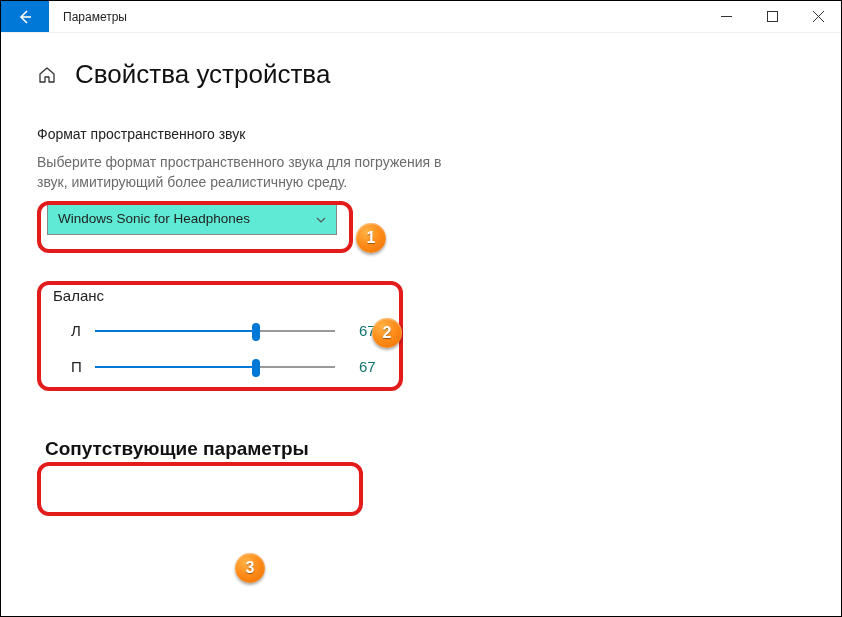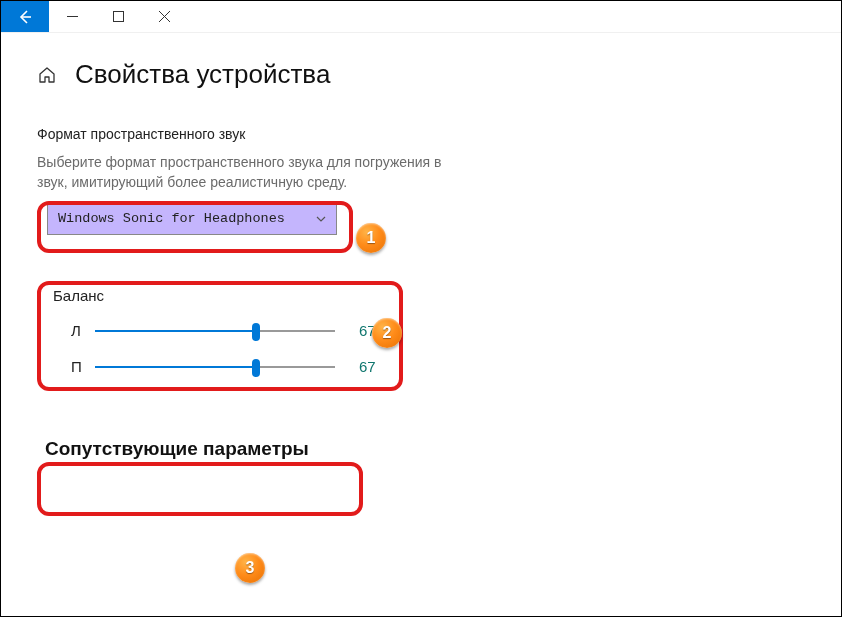--- a/index.html
+++ b/index.html
@@ -86,29 +86,28 @@
   }
   .dropdown-wrap {
     position: relative;
     width: 312px;
     margin-bottom: 46px;
   }
   .dropdown {
     width: 290px;
     height: 32px;
     border: 1px solid #888;
-    background: #c4b5fd;
+    background: #5eead4;
     display: flex;
     align-items: center;
     justify-content: space-between;
     padding: 0 10px;
     font-size: 13.5px;
     color: #222;
     margin: 6px 0 2px 10px;
-    font-family: Liberation Mono, monospace;
   }
   .dropdown .chev { font-size: 11px; color: #555; }
   .highlight {
     position: absolute;
     border: 4px solid #e21b1b;
     border-radius: 12px;
     pointer-events: none;
   }
   .hl1 { left: 0; top: -2px; width: 316px; height: 52px; }
   .hl2 { left: 0; top: 0; width: 366px; height: 110px; }
@@ -209,20 +208,21 @@
 </head>
 <body>
 
 <div class="titlebar">
   <div class="back-btn">
     <svg width="16" height="16" viewBox="0 0 16 16">
       <path d="M10 2 L4 8 L10 14" stroke="#fff" stroke-width="1.6" fill="none"></path>
       <path d="M4 8 H14" stroke="#fff" stroke-width="1.6"></path>
     </svg>
   </div>
+  <div class="title">Параметры</div>
   <div class="win-controls">
     <div class="win-btn">
       <svg width="11" height="11" viewBox="0 0 11 11">
           <path d="M0 5.5 H11" stroke="#333" stroke-width="1"></path>
         </svg>
     </div>
     <div class="win-btn">
       <svg width="11" height="11" viewBox="0 0 11 11">
           <rect x="0.5" y="0.5" width="10" height="10" stroke="#333" stroke-width="1" fill="none"></rect>
         </svg>

